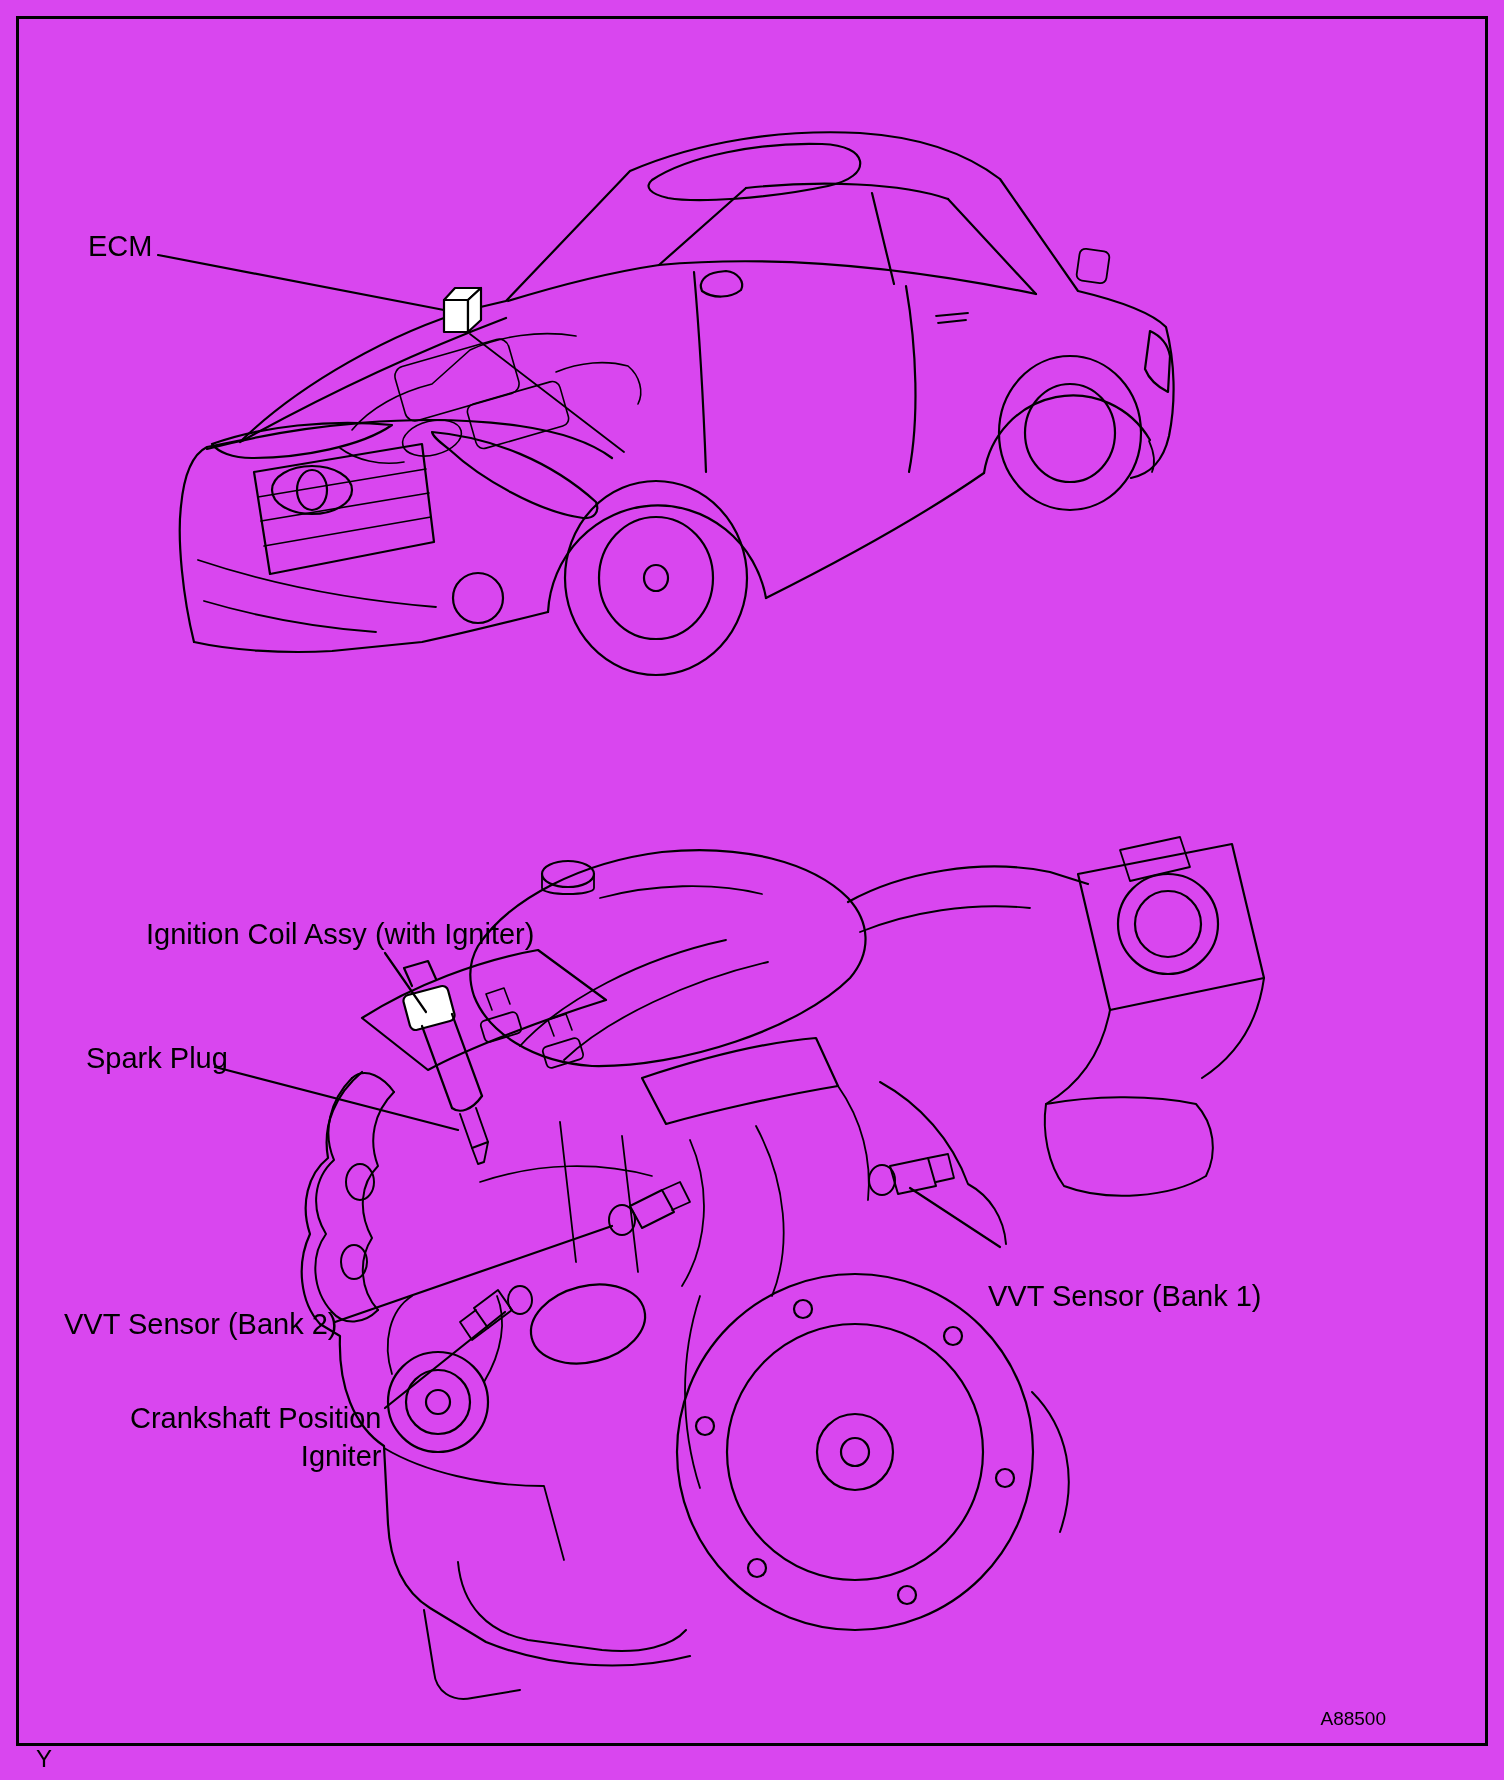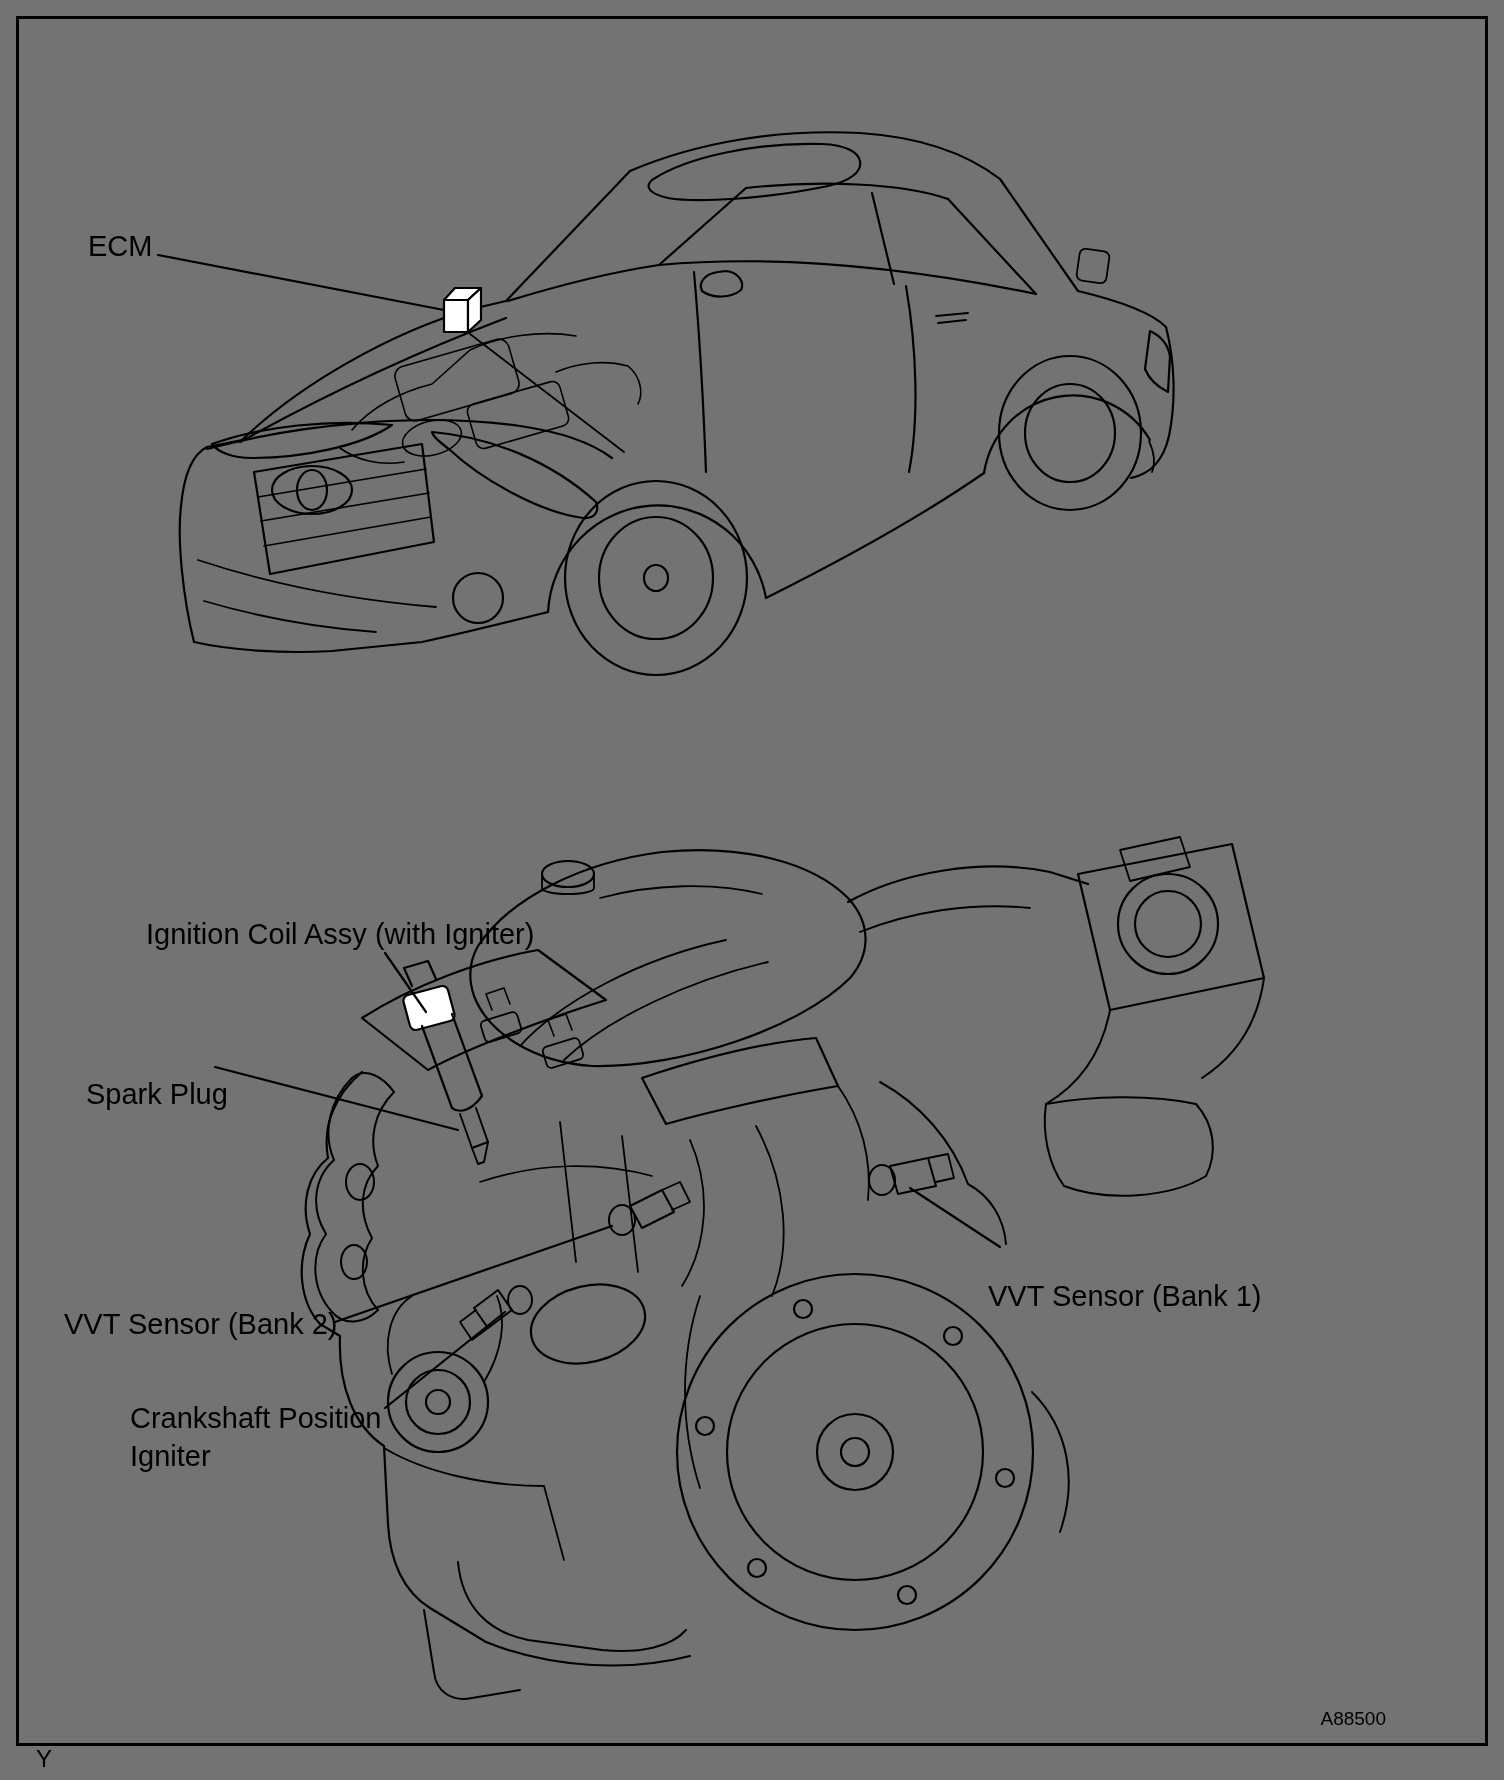--- a/index.html
+++ b/index.html
@@ -1,41 +1,41 @@
 <!DOCTYPE html>
 <html><head>
 <meta charset="utf-8">
 <style>
   * { box-sizing: border-box; }
   html, body { margin: 0; padding: 0; background: #ffffff; }
   .page {
     position: relative;
     width: 1504px;
     height: 1780px;
-    background: #737373;
+    background: #d946ef;
     font-family: "Liberation Sans", sans-serif;
     color: #000;
     overflow: hidden;
     margin: 0 auto;
   }
   .frame {
     position: absolute;
     left: 16px; top: 16px;
     width: 1472px; height: 1730px;
     border: 3px solid #000;
   }
   .art { position: absolute; left: 0; top: 0; }
   .label {
     position: absolute;
     font-size: 29px;
     line-height: 1.3;
     white-space: nowrap;
     color: #000;
   }
-  .label .line { display: block; }
+  .label .line { display: block; text-align: right; }
   .fig-code {
     position: absolute;
     font-size: 19px;
     color: #000;
   }
   .corner-mark {
     position: absolute;
     font-size: 24px;
     color: #000;
   }
@@ -228,21 +228,21 @@
       <line x1="1000" y1="1247" x2="910" y2="1188"></line>
       <line x1="335" y1="1322" x2="612" y2="1226"></line>
       <line x1="385" y1="1408" x2="505" y2="1312"></line>
     </g>
   </svg>
 
   <div class="label" style="left:88px; top:228px;">ECM</div>
 
   <div class="label" style="left:146px; top:916px;">Ignition Coil Assy (with Igniter)</div>
 
-  <div class="label" style="left:86px; top:1040px;margin-top:36px;">Spark Plug</div>
+  <div class="label" style="left:86px; top:1040px;">Spark Plug</div>
 
   <div class="label" style="left:988px; top:1240px;margin-top:38px;">VVT Sensor (Bank 1)</div>
 
   <div class="label" style="left:64px; top:1306px;">VVT Sensor (Bank 2)</div>
 
   <div class="label" style="left:130px; top:1400px;">
     <span class="line">Crankshaft Position</span>
     <span class="line">Igniter</span>
   </div>
 

